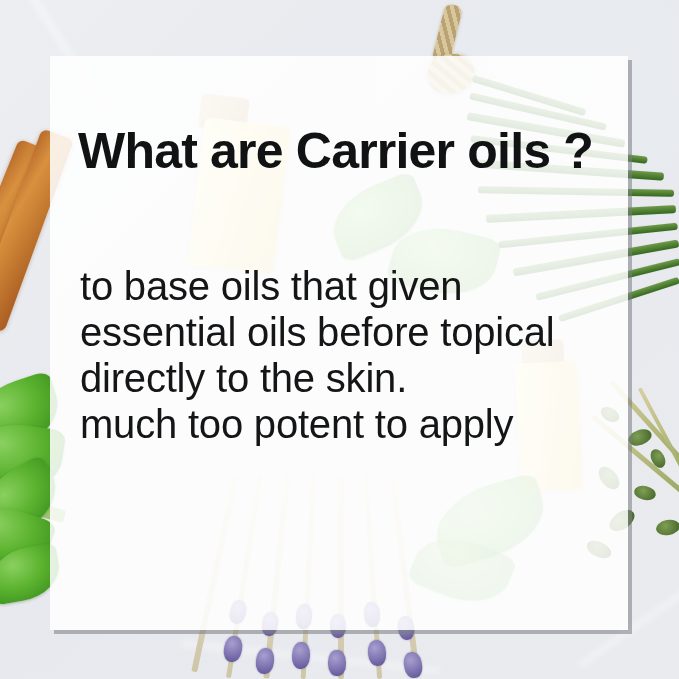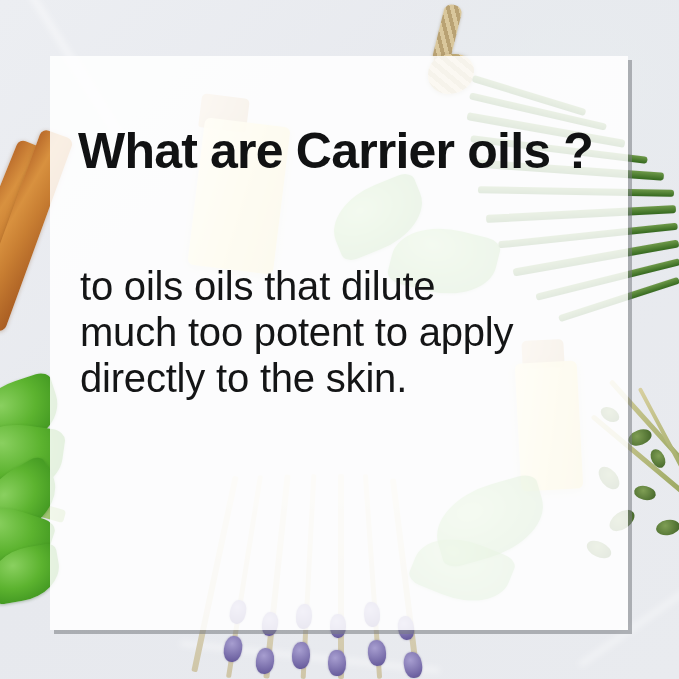--- a/index.html
+++ b/index.html
@@ -242,18 +242,19 @@
     <div class="prop mint-leaf" style="left:392px;top:228px;width:104px;height:66px;transform:rotate(14deg);opacity:.6;"></div>
     <div class="prop mint-leaf" style="left:434px;top:486px;width:112px;height:70px;transform:rotate(-16deg);opacity:.55;"></div>
     <div class="prop mint-leaf" style="left:414px;top:540px;width:96px;height:60px;transform:rotate(22deg);opacity:.5;"></div>
   </div>
 
   <div class="card"></div>
 
   <div class="heading">What are Carrier oils ?</div>
 
   <div class="body-copy">
-    <span class="ln">to oils oils that dilute</span>
+    <span class="ln">to base oils that given</span>
+    <span class="ln">essential oils before topical</span>
+    <span class="ln">directly to the skin.</span>
     <span class="ln">much too potent to apply</span>
-    <span class="ln">directly to the skin.</span>
   </div>
 
 </div>
 
 </body></html>

